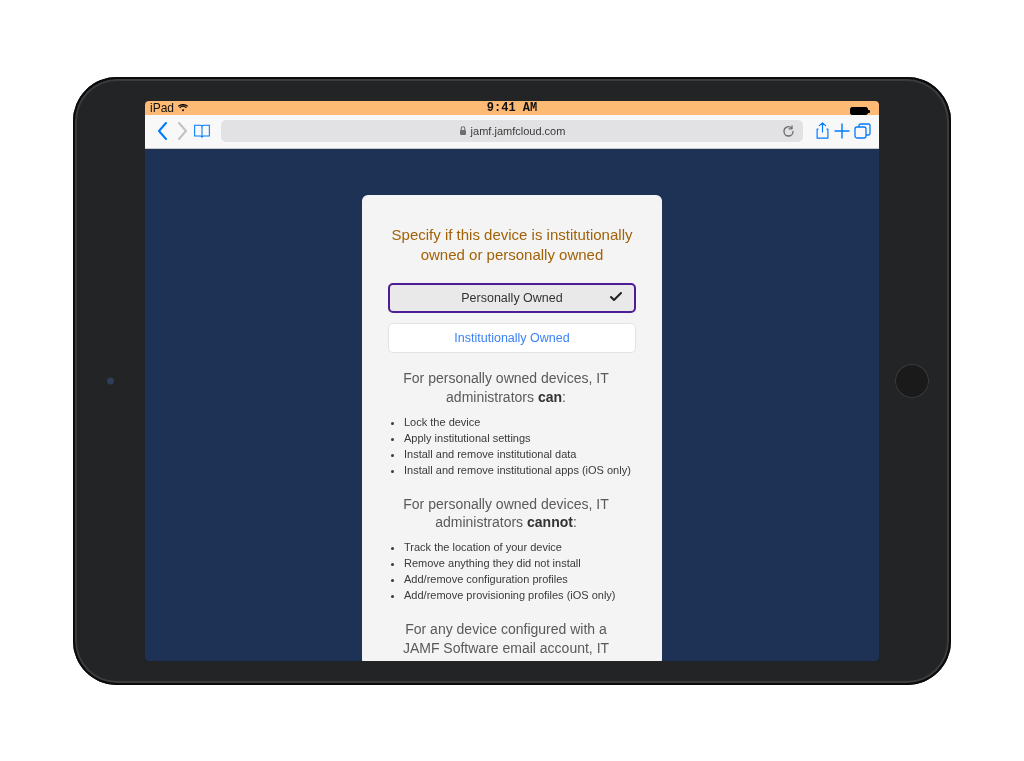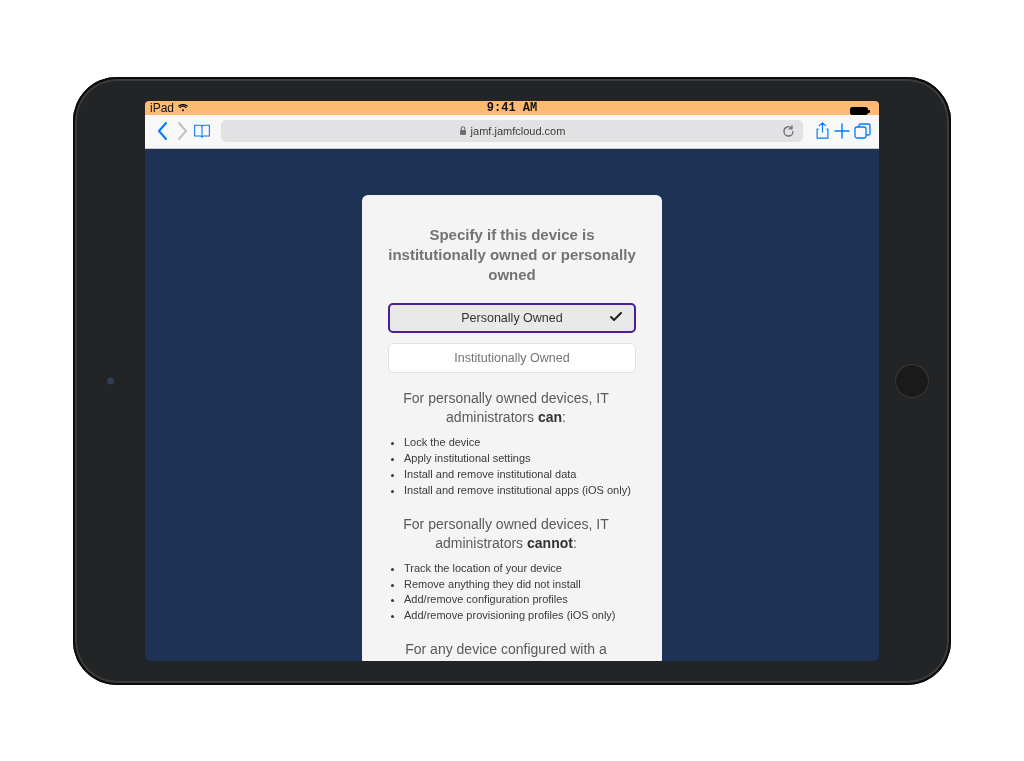--- a/index.html
+++ b/index.html
@@ -109,24 +109,24 @@
     width: 300px;
     background: #f4f4f4;
     border-radius: 6px;
     padding: 30px 26px 0 26px;
     font-size: 12px;
     color: #444;
     height: 470px;
     overflow: hidden;
   }
   .card h1 {
-    font-weight: 700;
+    font-weight: 400;
     font-size: 15px;
     text-align: center;
-    color: #737373;
+    color: #a16207;
     line-height: 1.35;
     margin-bottom: 18px;
   }
   .option {
     height: 30px;
     border-radius: 5px;
     display:flex;
     align-items:center;
     justify-content:center;
     font-size: 12.5px;
@@ -135,21 +135,21 @@
     position:relative;
   }
   .option.selected {
     background:#e9e9e9;
     border:2px solid #4c1d95;
     color:#333;
   }
   .option.unselected {
     background:#ffffff;
     border:1px solid #e2e2e2;
-    color:#737373;
+    color:#3b82f6;
   }
   .option .check {
     position:absolute; right:12px; color:#333; font-size:12px;
   }
   .sect {
     text-align:center;
     font-weight:300;
     font-size: 14px;
     color:#5a5a5a;
     line-height:1.35;

